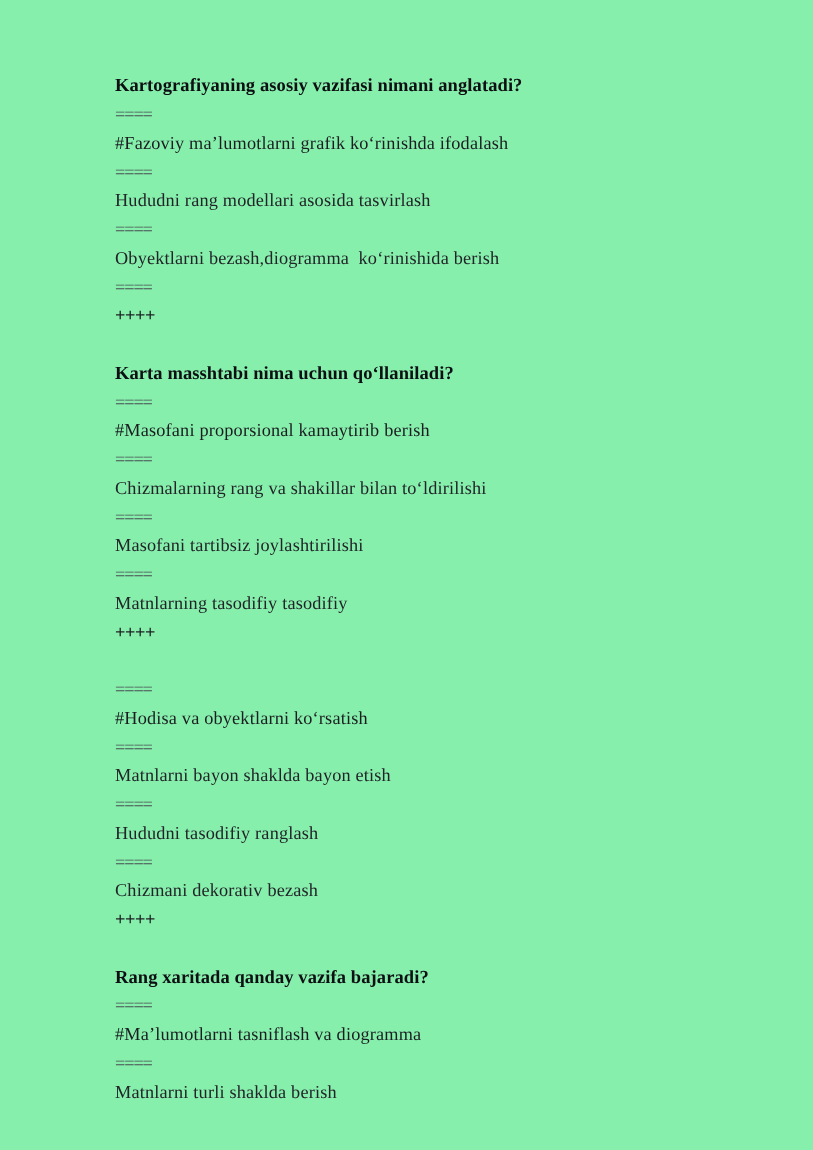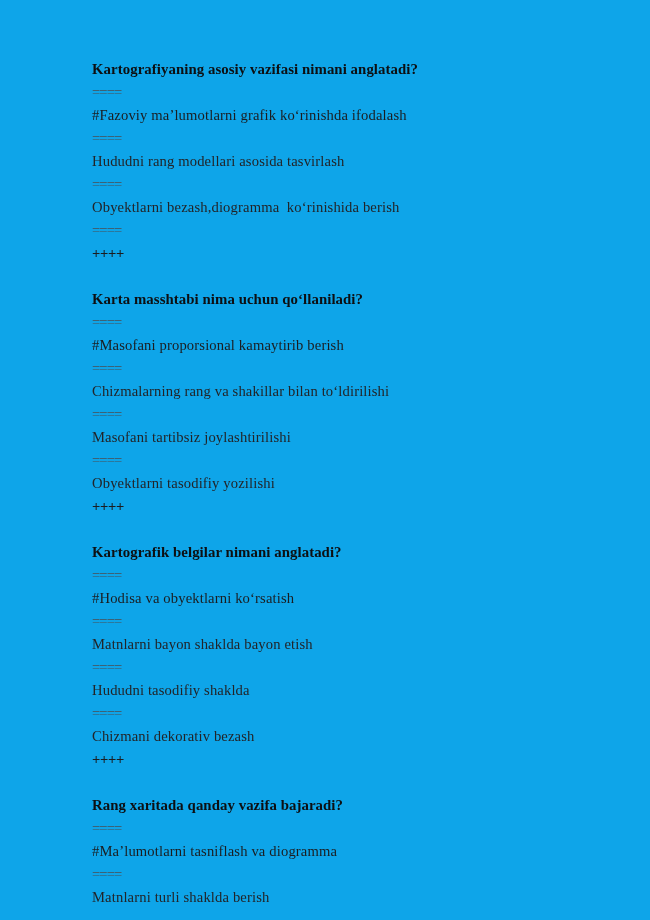--- a/index.html
+++ b/index.html
@@ -14,21 +14,21 @@
     overflow: hidden;
     font-family: "Liberation Serif", "DejaVu Serif", serif;
     color: #15171a;
     -webkit-font-smoothing: none;
   }
 
   .page {
     position: relative;
     width: 650px;
     height: 920px;
-    background: #0ea5e9;
+    background: #86efac;
     box-sizing: border-box;
   }
 
   .doc-body {
     position: absolute;
     left: 92px;
     top: 58px;
     width: 500px;
   }
 
@@ -98,32 +98,31 @@
 
     <div class="qblock">
       <span class="line q-heading">Karta masshtabi nima uchun qoʻllaniladi?</span>
       <span class="line sep">====</span>
       <span class="line answer answer-correct">#Masofani proporsional kamaytirib berish</span>
       <span class="line sep">====</span>
       <span class="line answer">Chizmalarning rang va shakillar bilan toʻldirilishi</span>
       <span class="line sep">====</span>
       <span class="line answer">Masofani tartibsiz joylashtirilishi</span>
       <span class="line sep">====</span>
-      <span class="line answer">Obyektlarni tasodifiy yozilishi</span>
+      <span class="line answer">Matnlarning tasodifiy tasodifiy</span>
       <span class="line terminator">++++</span>
     </div>
 
     <div class="qblock">
-      <span class="line q-heading">Kartografik belgilar nimani anglatadi?</span>
       <span class="line sep">====</span>
       <span class="line answer answer-correct">#Hodisa va obyektlarni koʻrsatish</span>
       <span class="line sep">====</span>
       <span class="line answer">Matnlarni bayon shaklda bayon etish</span>
       <span class="line sep">====</span>
-      <span class="line answer">Hududni tasodifiy shaklda</span>
+      <span class="line answer">Hududni tasodifiy ranglash</span>
       <span class="line sep">====</span>
       <span class="line answer">Chizmani dekorativ bezash</span>
       <span class="line terminator">++++</span>
     </div>
 
     <div class="qblock">
       <span class="line q-heading">Rang xaritada qanday vazifa bajaradi?</span>
       <span class="line sep">====</span>
       <span class="line answer answer-correct">#Ma’lumotlarni tasniflash va diogramma</span>
       <span class="line sep">====</span>

